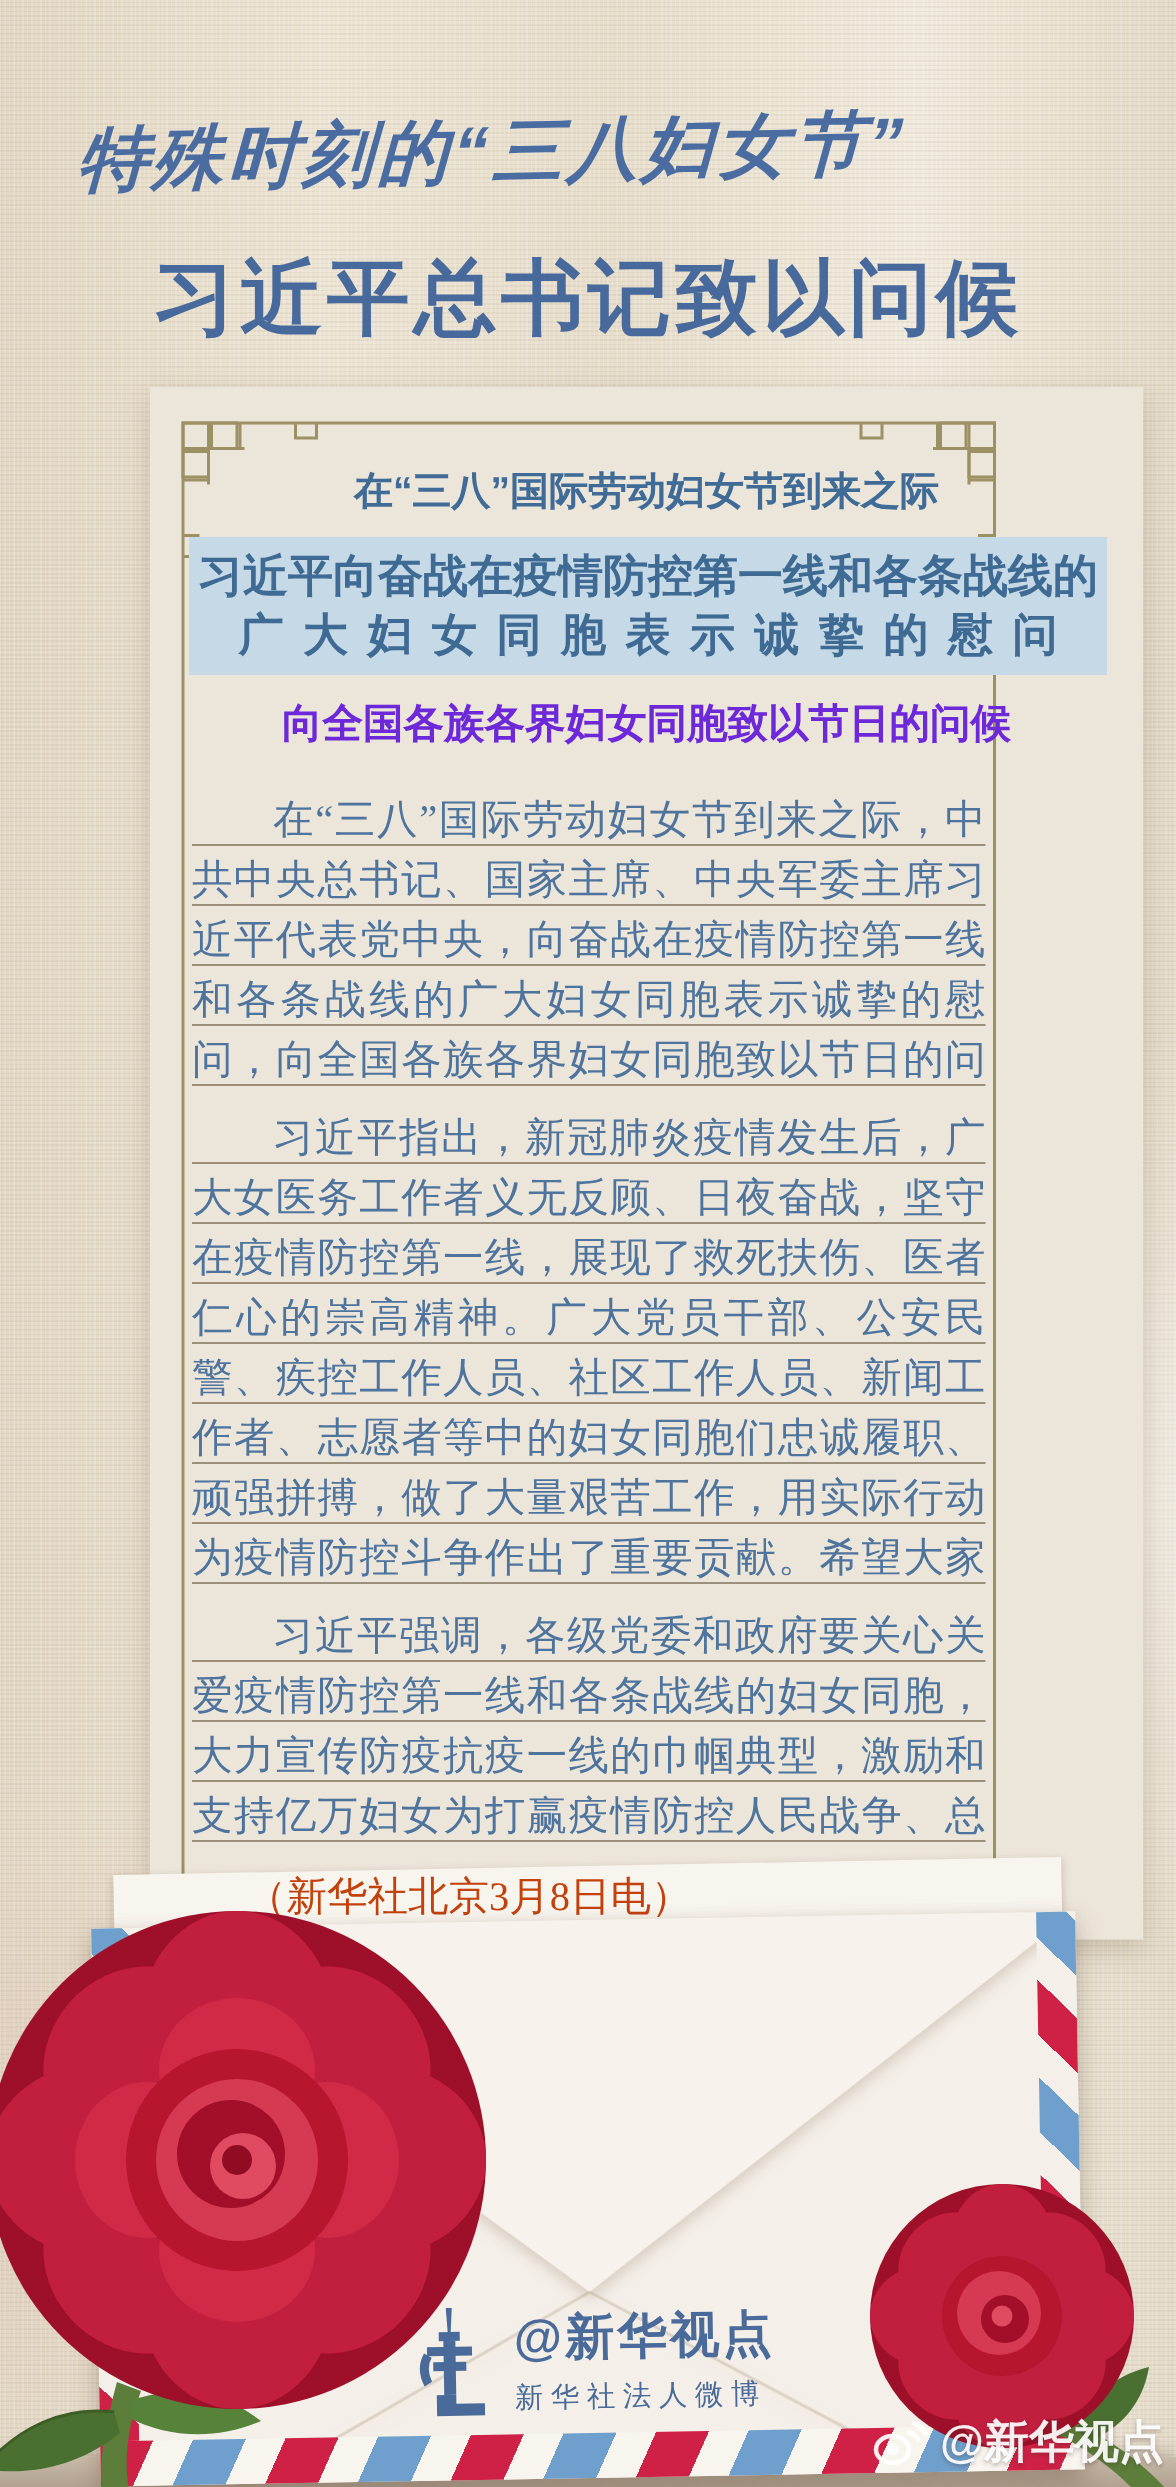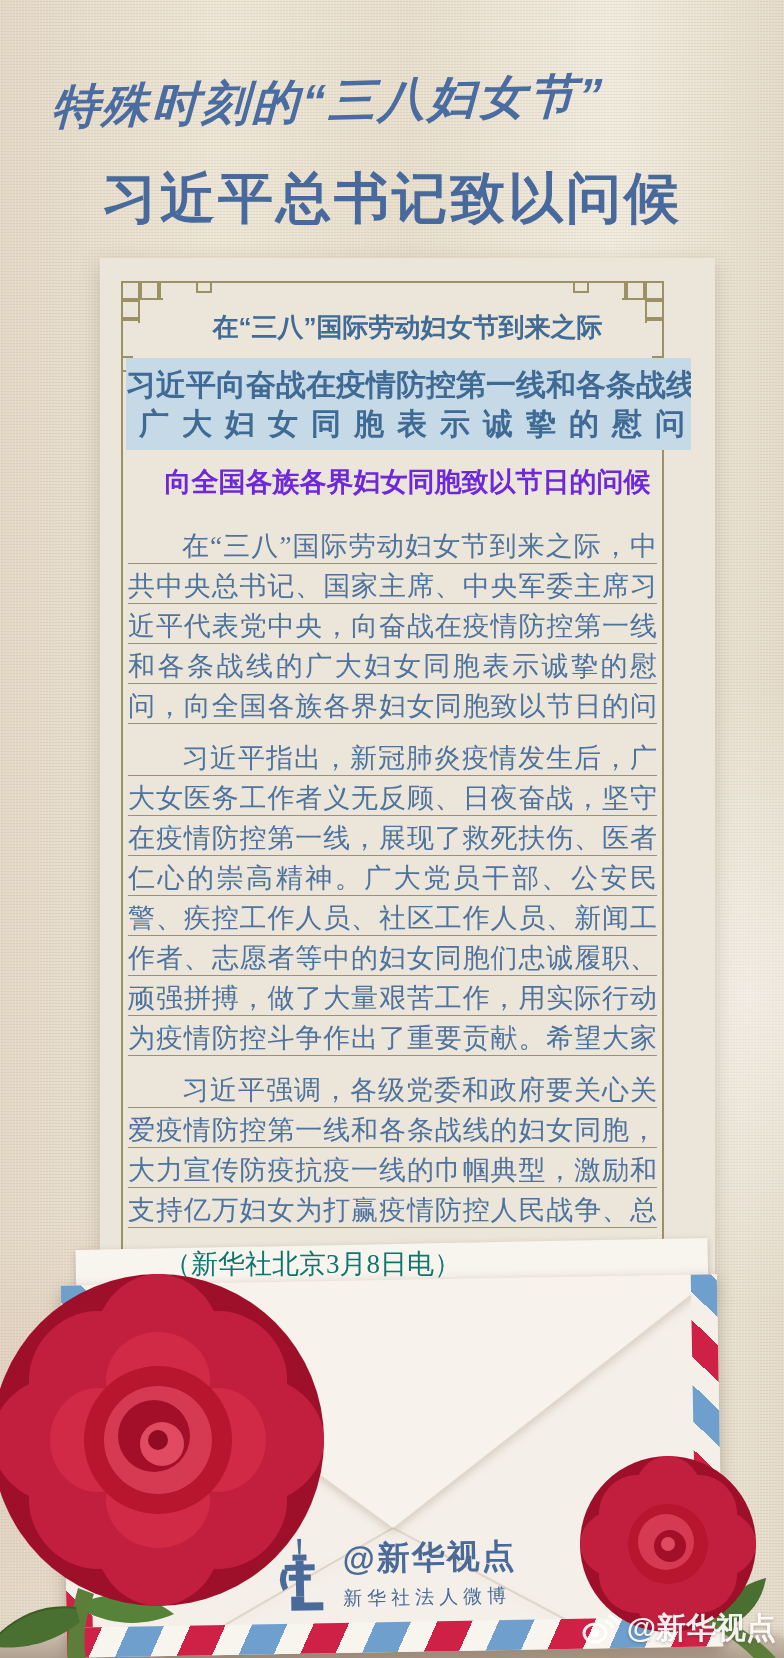--- a/index.html
+++ b/index.html
@@ -20,21 +20,21 @@
     box-shadow:0 -4px 10px rgba(90,70,50,.25);}
 
   
   .title-callig{position:absolute;left:52px;top:70px;width:560px;z-index:2;
     font-size:47px;font-weight:bold;font-style:italic;color:#4b6ca0;
     letter-spacing:3px;transform:rotate(-1.2deg) skewX(-3deg);white-space:nowrap;overflow:hidden;}
   .title-main{position:absolute;left:0;right:0;top:146px;z-index:2;text-align:center;
     font-size:55px;font-weight:bold;color:#47699b;letter-spacing:3px;white-space:nowrap;margin-top:16px;}
 
   
-  .card{position:absolute;left:100px;top:258px;width:615px;height:1035px;z-index:3;
+  .card{position:absolute;left:100px;top:258px;width:662px;height:1035px;z-index:3;
     background:#ece5da;box-shadow:0 6px 18px rgba(120,100,70,.28);overflow:hidden;}
   .card-border{position:absolute;inset:0;pointer-events:none;}
 
   .eyebrow{position:absolute;left:0;right:0;top:52px;text-align:center;
     font-size:26px;font-weight:bold;color:#3f6b96;white-space:nowrap;overflow:hidden;}
   .highlight{position:absolute;left:26px;right:24px;top:100px;height:92px;
     background:#c5d9e6;color:#3e6a93;font-weight:bold;text-align:center;overflow:hidden;}
   .highlight .hl1{font-size:30px;line-height:40px;margin-top:7px;white-space:nowrap;}
   .highlight .hl2{font-size:30px;line-height:38px;letter-spacing:13px;padding-left:13px;white-space:nowrap;}
   .subheading{position:absolute;left:0;right:0;top:206px;text-align:center;
@@ -45,21 +45,21 @@
     color:#4e739c;font-size:27px;line-height:40px;text-align:justify;}
   .body-text p{margin:0 0 12px 0;text-indent:2em;overflow:hidden;
     background-image:repeating-linear-gradient(to bottom,
       transparent 0 37px, rgba(141,128,108,.85) 37px 38px, transparent 38px 40px);}
   .body-text p.p1{height:200px;}
   .body-text p.p2{height:320px;}
   .body-text p.p3{height:160px;margin-bottom:0;}
 
   .dateline{position:absolute;left:164px;top:1246px;z-index:5;
     font-family:"Liberation Serif","DejaVu Serif",serif;
-    font-size:27px;color:#0f766e;white-space:nowrap;}
+    font-size:27px;color:#c2410c;white-space:nowrap;}
 
   
   .sheet{position:absolute;left:76px;top:1244px;width:632px;height:58px;z-index:4;
     background:#f8f4ee;transform:rotate(-1.1deg);
     box-shadow:0 2px 6px rgba(120,100,80,.35);}
 
   
   .envelope{position:absolute;left:64px;top:1280px;width:656px;height:372px;z-index:6;
     background:#f4efe8;transform:rotate(-1deg);
     box-shadow:0 8px 16px rgba(100,80,60,.38);}

